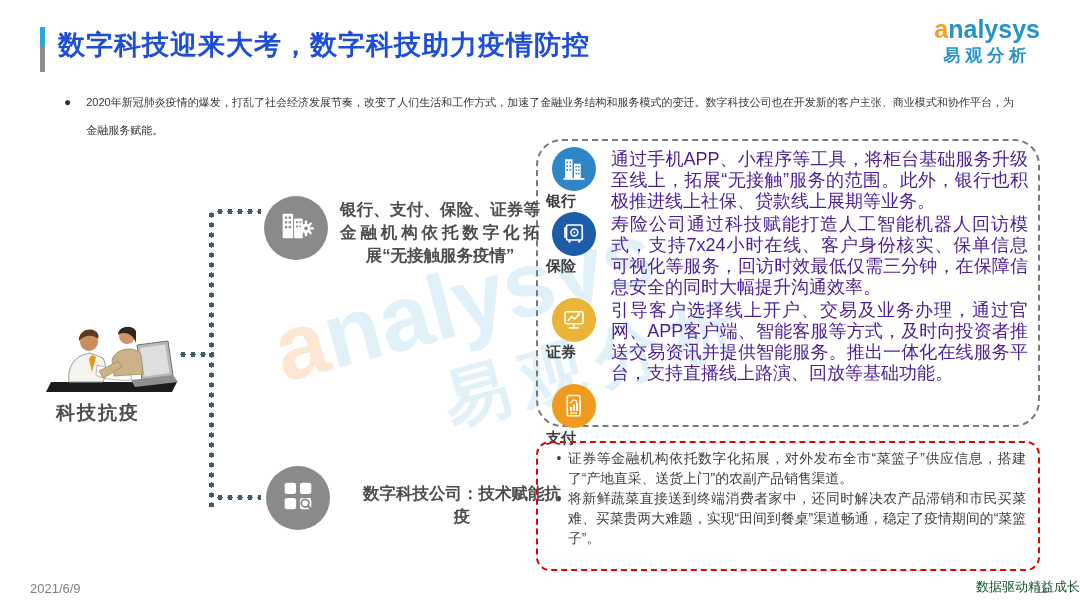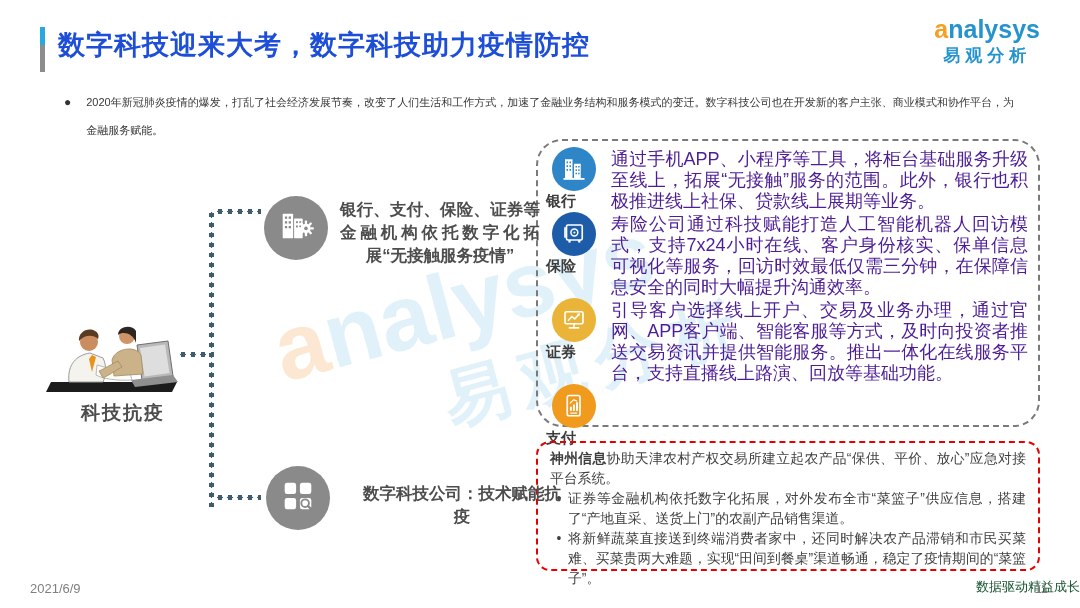--- a/index.html
+++ b/index.html
@@ -25,21 +25,21 @@
   
   .watermark { position:absolute; left:280px; top:245px; transform:rotate(-15deg);
     opacity:.55; z-index:0; pointer-events:none; }
   .wm-brand { display:block; font-size:92px; font-weight:bold; color:#c9e7f5; line-height:90px; }
   .wm-brand::first-letter { color:#fad7ae; }
   .wm-cn { display:block; font-size:66px; font-weight:bold; color:#c9e7f5;
     letter-spacing:12px; margin:4px 0 0 150px; }
 
   
   .illustration { position:absolute; left:45px; top:318px; z-index:1; }
-  .root-label { position:absolute; left:56px; top:400px; width:134px; text-align:center;
+  .root-label { position:absolute; left:56px; top:400px; width:134px; 
     font-size:19px; font-weight:bold; color:#4d4d4d; letter-spacing:2px; z-index:2; }
 
   
   .dots-h { position:absolute; height:7px; z-index:1;
     background-image:radial-gradient(circle at center,#3e5c6b 0 2.6px, transparent 2.7px);
     background-size:10px 7px; background-repeat:repeat-x; }
   .dots-v { position:absolute; width:7px; z-index:1;
     background-image:radial-gradient(circle at center,#3e5c6b 0 2.6px, transparent 2.7px);
     background-size:7px 10px; background-repeat:repeat-y; }
 
@@ -249,23 +249,20 @@
             <line x1="15" y1="29.5" x2="24" y2="29.5" stroke="#fff" stroke-width="1.6"></line>
           </svg>
         </div>
         <div class="f-label">支付</div>
       </div>
     </div>
 
   </div>
 
   <div class="case-panel">
-    <div class="case-intro">
-      <span class="case-lead">神州信息</span><span>协助天津农村产权交易所建立起农产品“保供、平价、放心”应急对接平台系统。</span>
-    </div>
     <div class="case-bullet">
       <span class="cb-dot">•</span>
       <span class="cb-text">证券等金融机构依托数字化拓展，对外发布全市“菜篮子”供应信息，搭建了“产地直采、送货上门”的农副产品销售渠道。</span>
     </div>
     <div class="case-bullet">
       <span class="cb-dot">•</span>
       <span class="cb-text">将新鲜蔬菜直接送到终端消费者家中，还同时解决农产品滞销和市民买菜难、买菜贵两大难题，实现“田间到餐桌”渠道畅通，稳定了疫情期间的“菜篮子”。</span>
     </div>
   </div>
 

